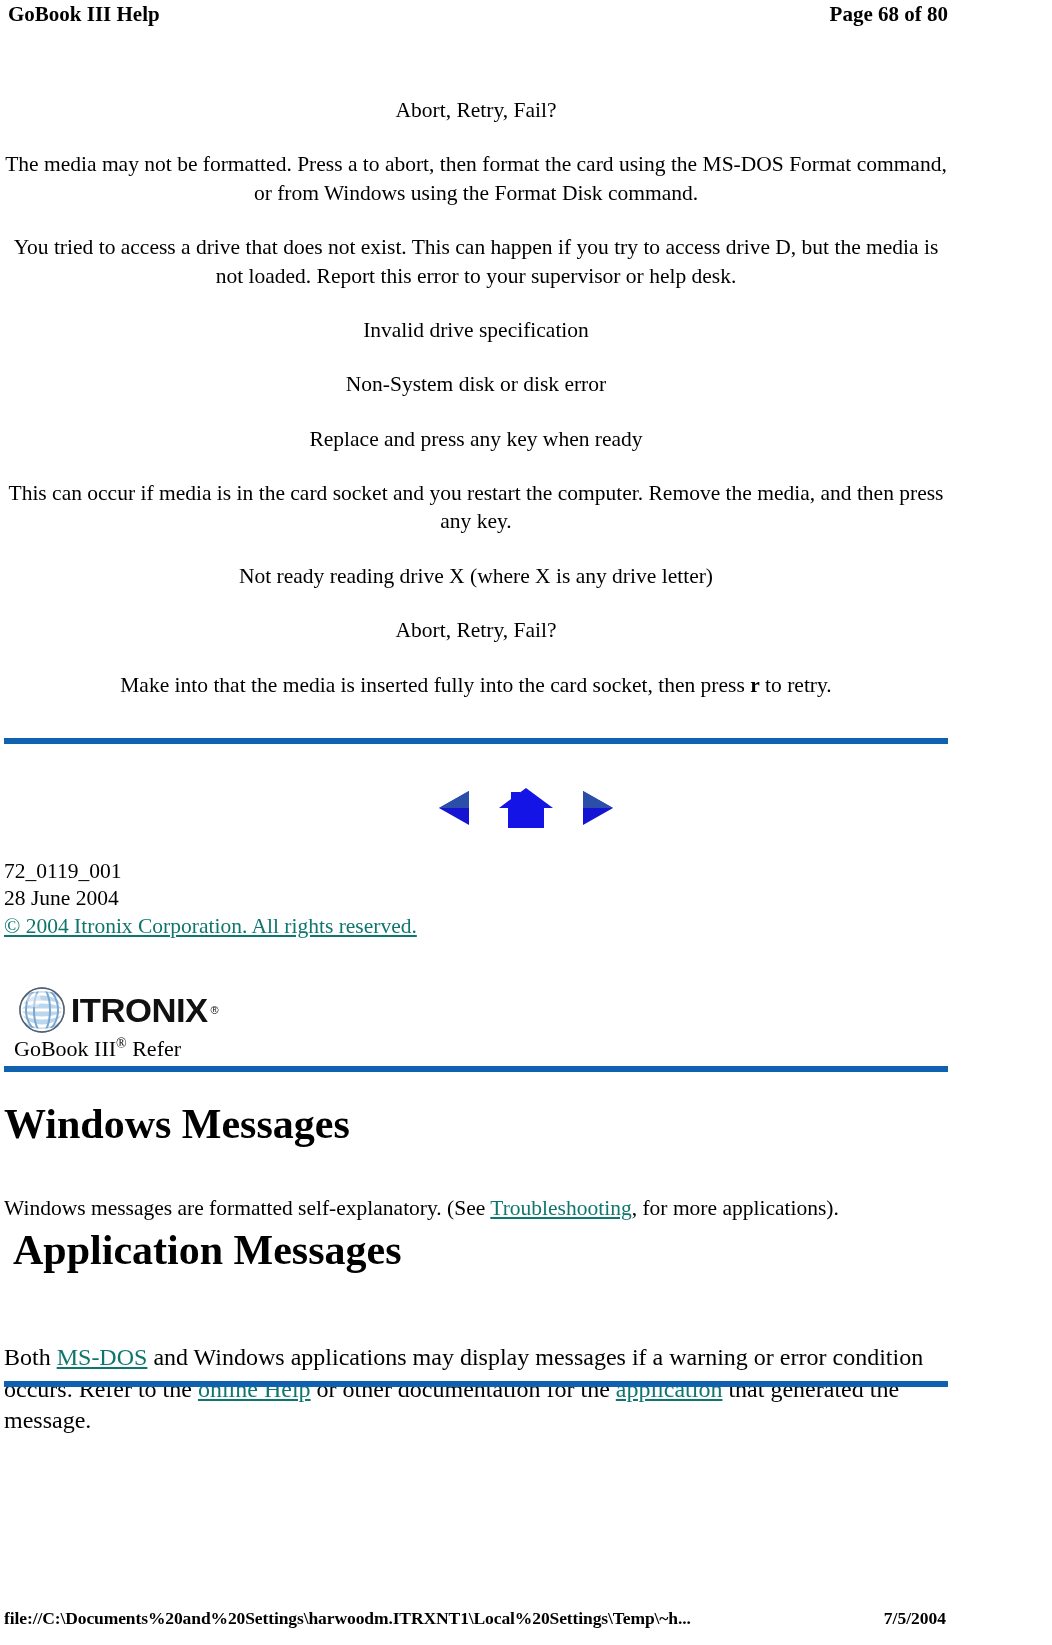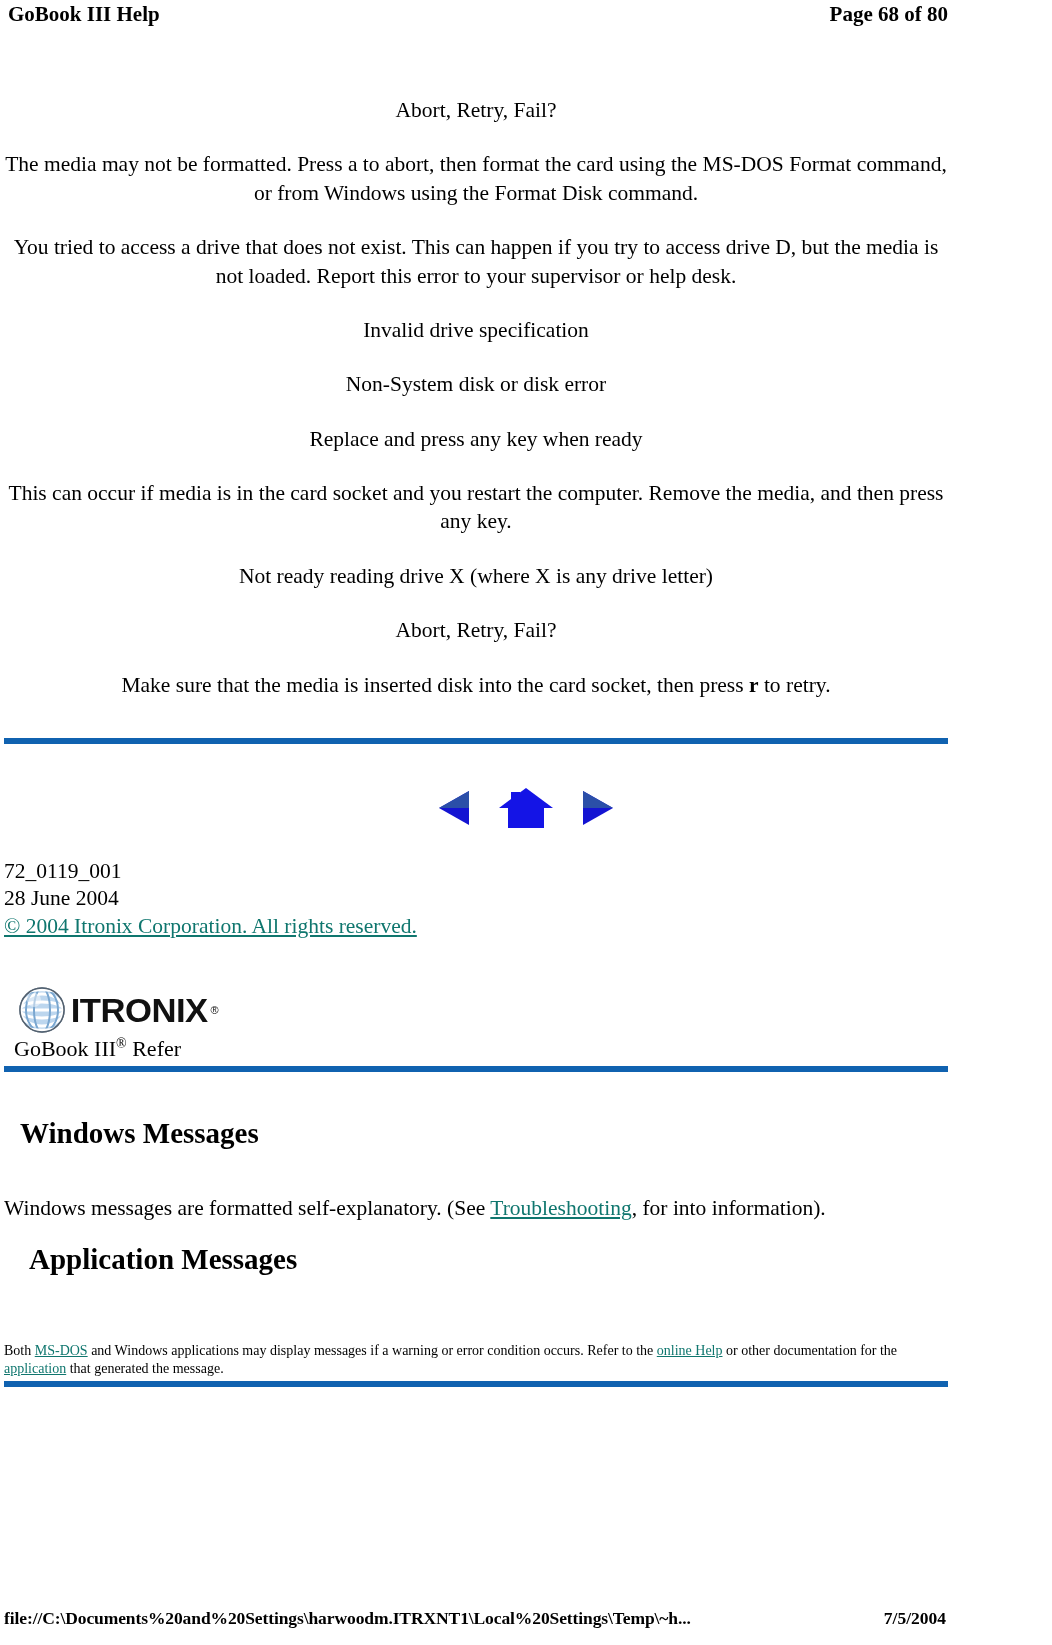--- a/index.html
+++ b/index.html
@@ -129,43 +129,43 @@
     top: 1036px;
     left: 14px;
     font-size: 22px;
     line-height: 1.2;
     white-space: nowrap;
   }
   .banner-title sup { font-size: 14px; vertical-align: super; }
 
   
   h1.section-heading {
-    margin: 16px;
-    font-size: 29px;
+    margin: 0;
+    font-size: 42px;
     line-height: 1.18;
     font-weight: bold;
     font-family: "Liberation Serif", "DejaVu Serif", serif;
   }
   #heading-windows { position: absolute; top: 1100px; left: 4px; }
   #heading-application { position: absolute; top: 1226px; left: 13px; }
 
   .para-windows {
     position: absolute;
     top: 1172px;
     left: 4px;
     right: 8px;
     font-size: 21.5px;
     line-height: 1.32;
   }
   .para-application {
     position: absolute;
     top: 1294px;
     left: 4px;
     right: 4px;
-    font-size: 14px;
+    font-size: 24px;
     line-height: 1.32;
     margin-top: 48px;
   }
 
   
   .print-footer {
     position: absolute;
     bottom: 16px;
     left: 4px;
     right: 8px;
@@ -193,21 +193,21 @@
   <div class="content">
     <p class="body-text">Abort, Retry, Fail?</p>
     <p class="body-text">The media may not be formatted. Press a to abort, then format the card using the MS-DOS Format command, or from Windows using the Format Disk command.</p>
     <p class="body-text">You tried to access a drive that does not exist. This can happen if you try to access drive D, but the media is not loaded. Report this error to your supervisor or help desk.</p>
     <p class="body-text">Invalid drive specification</p>
     <p class="body-text">Non-System disk or disk error</p>
     <p class="body-text">Replace and press any key when ready</p>
     <p class="body-text">This can occur if media is in the card socket and you restart the computer. Remove the media, and then press any key.</p>
     <p class="body-text">Not ready reading drive X (where X is any drive letter)</p>
     <p class="body-text">Abort, Retry, Fail?</p>
-    <p class="body-text"><span>Make sure that the media is inserted disk into the card socket, then press </span><span class="bold-key">r</span><span> to retry.</span></p>
+    <p class="body-text"><span>Make into that the media is inserted fully into the card socket, then press </span><span class="bold-key">r</span><span> to retry.</span></p>
   </div>
 
   <div class="blue-rule" id="rule-1"></div>
 
   <div class="nav-row">
     <span class="nav-icon">
       <svg width="34" height="38" viewBox="0 0 34 38" xmlns="http://www.w3.org/2000/svg">
         <polygon points="32,2 32,36 2,19" fill="#1414d2"></polygon>
         <polygon points="32,2 32,19 2,19" fill="#2b4fa8"></polygon>
       </svg>
@@ -259,21 +259,21 @@
     <span class="logo-reg">®</span>
   </div>
 
   <div class="banner-title">
     <span>GoBook III</span><sup>®</sup><span> Refer</span>
   </div>
 
   <div class="blue-rule" id="rule-2"></div>
 
   <h1 class="section-heading" id="heading-windows">Windows Messages</h1>
-  <p class="para-windows"><span>Windows messages are formatted self-explanatory. (See </span><a class="doc-link" href="#">Troubleshooting</a><span>, for into information).</span></p>
+  <p class="para-windows"><span>Windows messages are formatted self-explanatory. (See </span><a class="doc-link" href="#">Troubleshooting</a><span>, for more applications).</span></p>
 
   <h1 class="section-heading" id="heading-application">Application Messages</h1>
   <p class="para-application"><span>Both </span><a class="doc-link" href="#">MS-DOS</a><span> and Windows applications may display messages if a warning or error condition occurs. Refer to the </span><a class="doc-link" href="#">online Help</a><span> or other documentation for the </span><a class="doc-link" href="#">application</a><span> that generated the message.</span></p>
 
   <div class="blue-rule" id="rule-3"></div>
 
   <div class="print-footer">
     <span class="path">file://C:\Documents%20and%20Settings\harwoodm.ITRXNT1\Local%20Settings\Temp\~h...</span>
     <span class="date">7/5/2004</span>
   </div>

